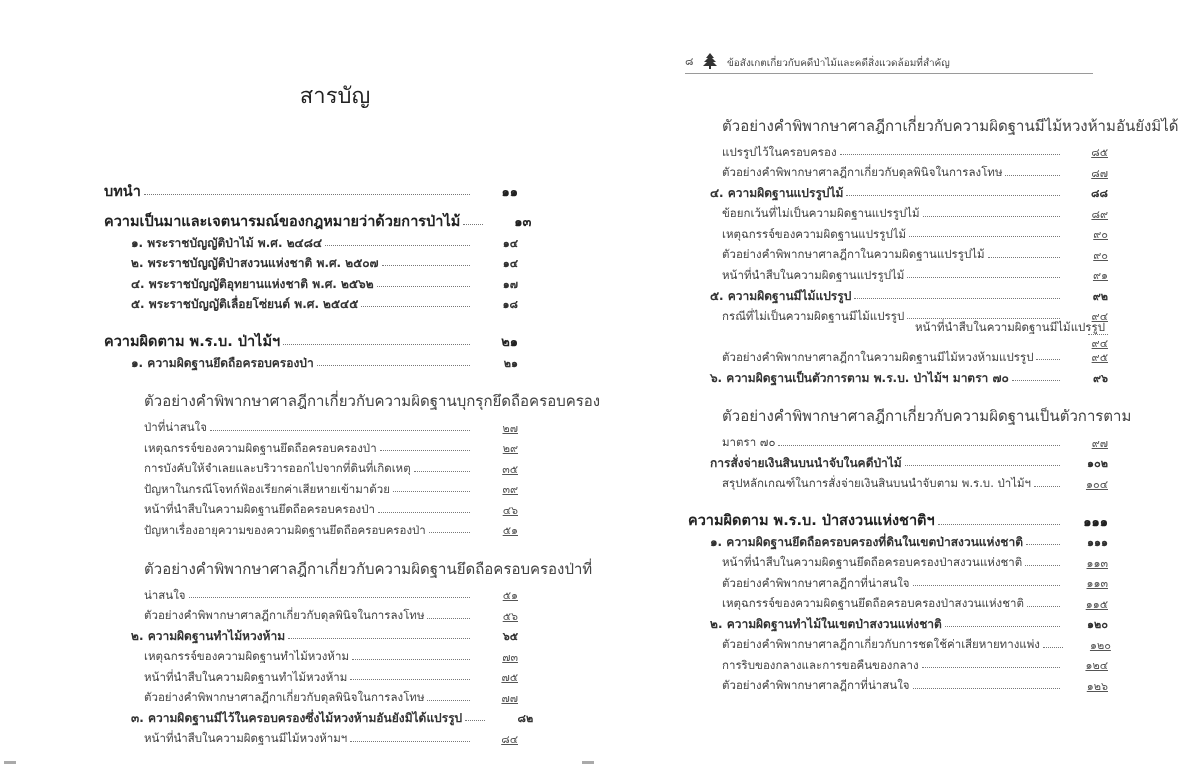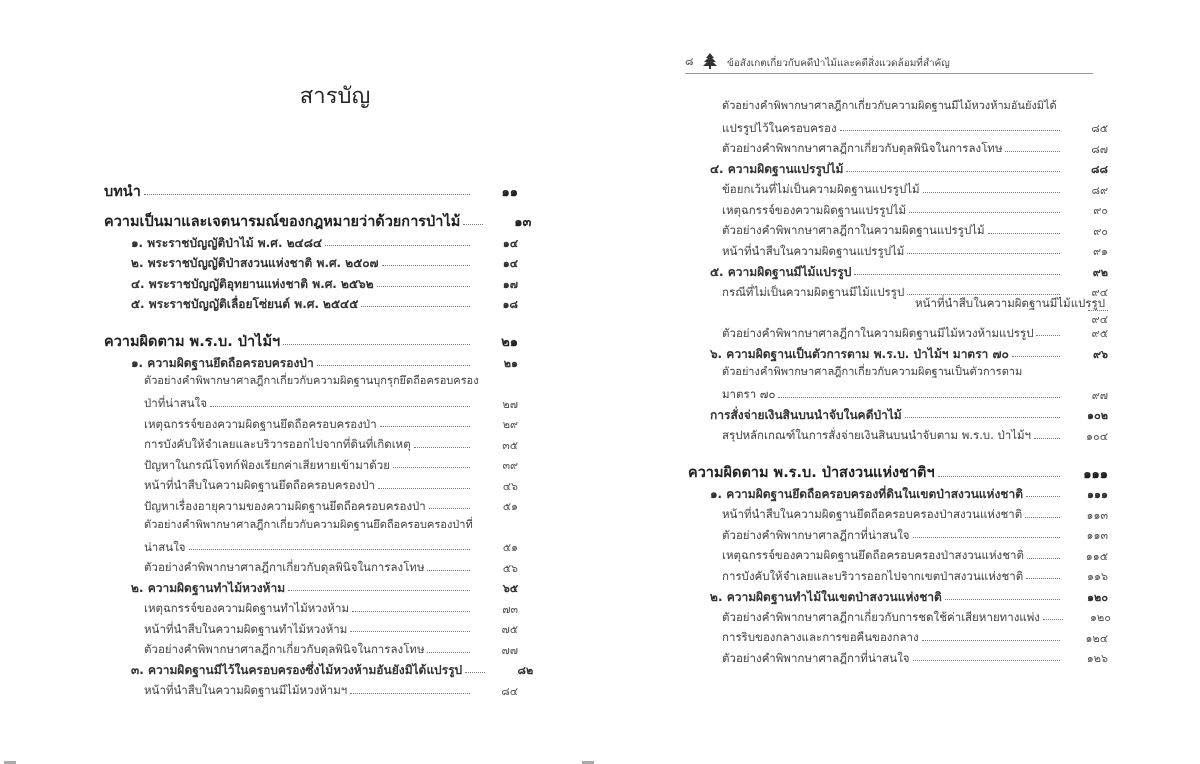--- a/index.html
+++ b/index.html
@@ -39,23 +39,23 @@
   }
   .row .num {
     flex: 0 0 48px; text-align: right; padding-left: 6px;
   }
 
   .lvl0 { font-size: 14.5px; font-weight: bold; color: #222; height: 26px; margin-top: 4px; }
   .lvl0 .num { font-weight: bold; font-size: 13px; }
   .lvl1 { font-size: 12px; font-weight: bold; color: #333; height: 20.5px; padding-left: 27px; }
   .lvl1 .num { font-weight: bold; font-size: 11px; }
   .lvl2 { font-size: 11.5px; color: #444; height: 20.5px; padding-left: 40px; }
-  .lvl2 .num { font-size: 11px; color: #555; }
-
-  .textline { font-size: 11px; color: #444; height: 20.5px; padding-left: 40px; display: flex; align-items: flex-end; white-space: nowrap; }
+  .lvl2 .num { font-size: 11px; color: #555; text-decoration: underline; }
+
+  .textline { font-size: 15px; color: #444; height: 20.5px; padding-left: 40px; display: flex; align-items: flex-end; white-space: nowrap; margin-top: 24px; }
   .r-lvl2 { padding-left: 16px; }
 
   .spacer-s { height: 8px; }
 
   .corner-mark { position: absolute; bottom: 0; width: 12px; height: 3px; background: #aaa; }
 </style>
 </head>
 <body>
 
 <div class="page page-left">
@@ -289,25 +289,20 @@
     <div class="row lvl2" style="padding-left:34px;">
         <span class="label">ตัวอย่างคำพิพากษาศาลฎีกาที่น่าสนใจ</span>
         <span class="dots"></span>
         <span class="num">๑๑๓</span>
       </div>
     <div class="row lvl2" style="padding-left:34px;">
         <span class="label">เหตุฉกรรจ์ของความผิดฐานยึดถือครอบครองป่าสงวนแห่งชาติ</span>
         <span class="dots"></span>
         <span class="num">๑๑๕</span>
       </div>
-    <div class="row lvl2" style="padding-left:34px;">
-        <span class="label">การบังคับให้จำเลยและบริวารออกไปจากเขตป่าสงวนแห่งชาติ</span>
-        <span class="dots"></span>
-        <span class="num">๑๑๖</span>
-      </div>
     <div class="row lvl1" style="padding-left:22px;">
         <span class="label">๒. ความผิดฐานทำไม้ในเขตป่าสงวนแห่งชาติ</span>
         <span class="dots"></span>
         <span class="num">๑๒๐</span>
       </div>
     <div class="row lvl2" style="padding-left:34px;">
         <span class="label">ตัวอย่างคำพิพากษาศาลฎีกาเกี่ยวกับการชดใช้ค่าเสียหายทางแพ่ง</span>
         <span class="dots"></span>
         <span class="num">๑๒๐</span>
       </div>

